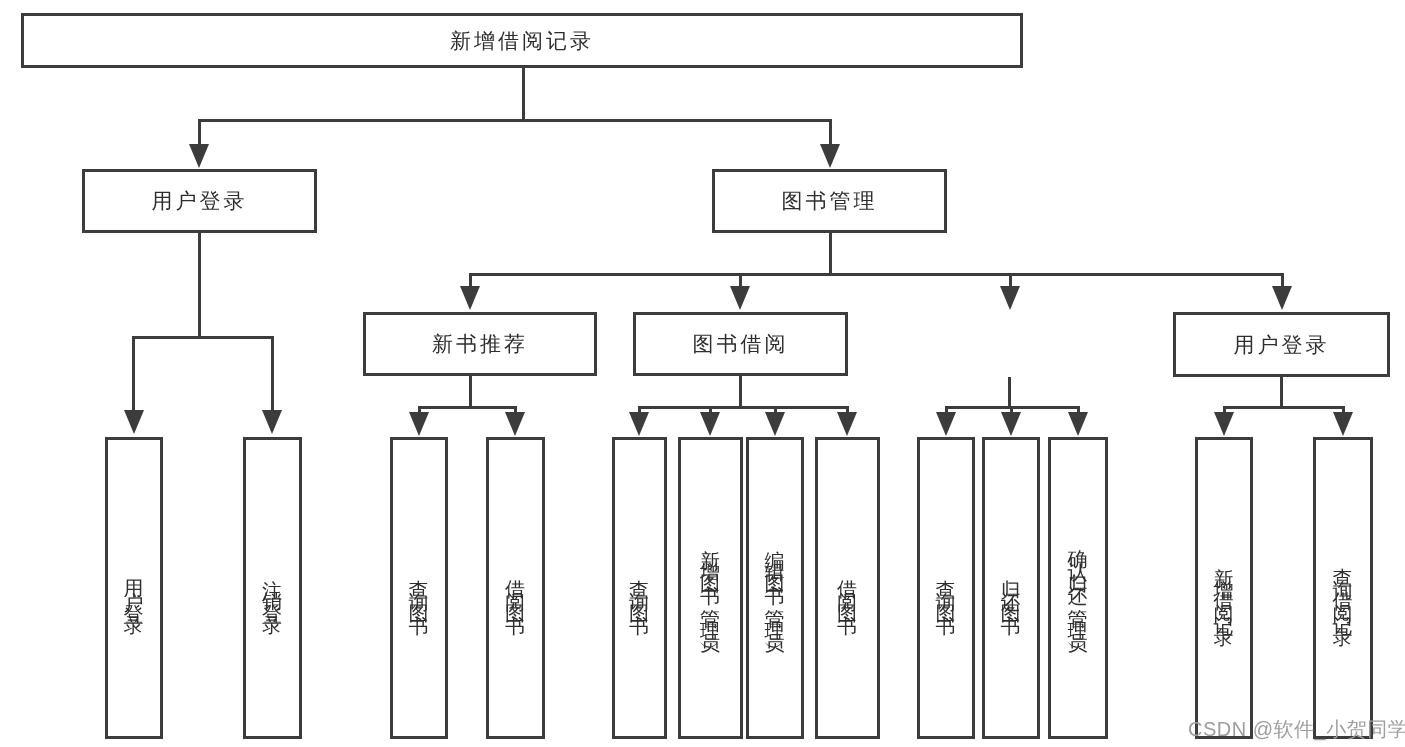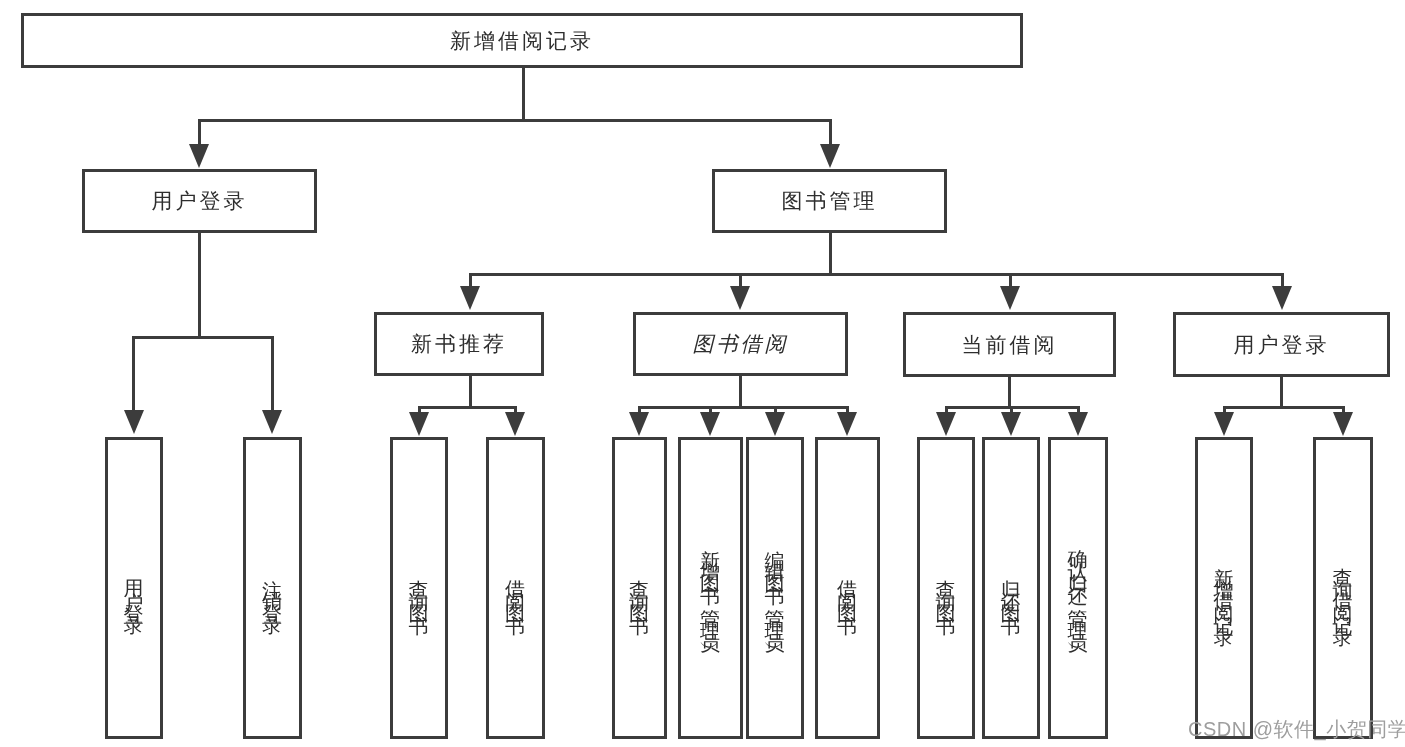--- a/index.html
+++ b/index.html
@@ -45,23 +45,22 @@
 </head>
 <body>
 
 <div class="stage">
 
   <div class="node" style="left:21px;top:13px;width:1002px;height:55px;">新增借阅记录</div>
 
   <div class="node" style="left:82px;top:169px;width:235px;height:64px;">用户登录</div>
   <div class="node" style="left:712px;top:169px;width:235px;height:64px;">图书管理</div>
 
-  <div class="node" style="left:374px;top:312px;width:170px;height:64px;text-align:right;">新书推荐</div>
-  <div class="node" style="left:633px;top:312px;width:215px;height:64px;font-style:italic;">图书借阅</div>
-  <div class="node" style="left:903px;top:312px;width:213px;height:65px;">当前借阅</div>
+  <div class="node" style="left:363px;top:312px;width:234px;height:64px;text-align:right;">新书推荐</div>
+  <div class="node" style="left:633px;top:312px;width:215px;height:64px;">图书借阅</div>
   <div class="node" style="left:1173px;top:312px;width:217px;height:65px;">用户登录</div>
 
   <div class="leaf" style="left:105px;width:58px;">用户登录</div>
   <div class="leaf" style="left:243px;width:59px;">注销登录</div>
 
   <div class="leaf" style="left:390px;width:58px;">查询图书</div>
   <div class="leaf" style="left:486px;width:59px;">借阅图书</div>
 
   <div class="leaf" style="left:612px;width:55px;">查询图书</div>
   <div class="leaf" style="left:678px;width:65px;">新增图书（管理员）</div>

